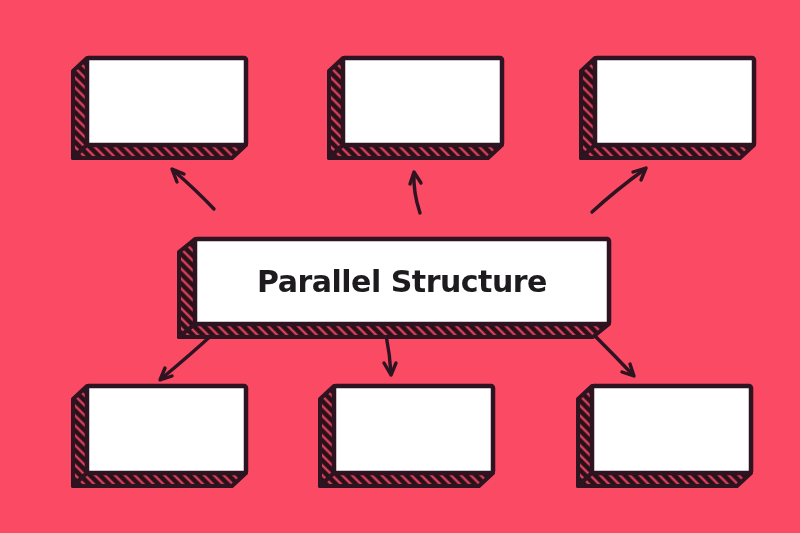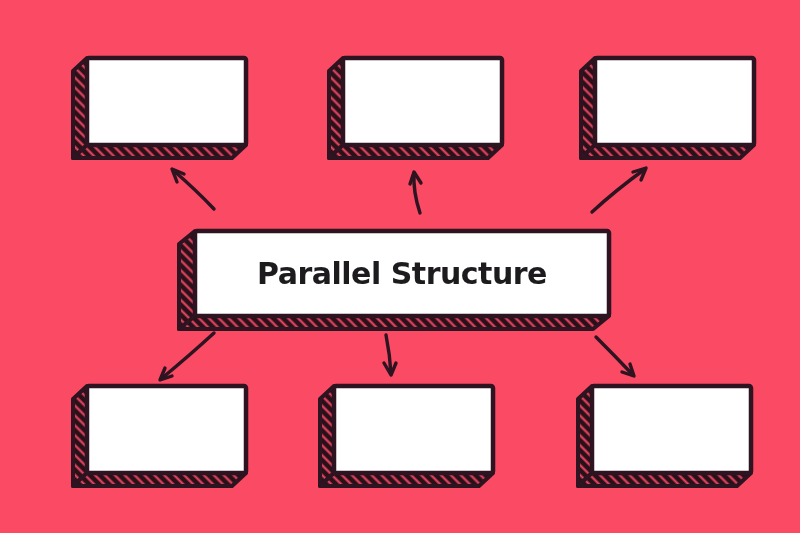--- a/index.html
+++ b/index.html
@@ -115,21 +115,21 @@
   </div>
 
   <div class="box" style="left:578px;top:55px">
     <svg width="179" height="106" viewBox="0 0 179 106">
       <polygon class="panel" points="17,3 3,16 3,103 17,90"></polygon>
       <polygon class="panel" points="17,90 176,90 162,103 3,103"></polygon>
       <rect class="face" x="17" y="3" width="159" height="87" rx="2"></rect>
     </svg>
   </div>
 
-  <div class="box" style="left:176px;top:228px">
+  <div class="box" style="left:176px;top:236px">
     <svg width="436" height="104" viewBox="0 0 436 104">
       <polygon class="panel" points="19,3 3,16 3,101 19,88"></polygon>
       <polygon class="panel" points="19,88 433,88 417,101 3,101"></polygon>
       <rect class="face" x="19" y="3" width="414" height="85" rx="2"></rect>
     </svg>
     <div class="center-label">Parallel Structure</div>
   </div>
 
   <div class="box" style="left:70px;top:383px">
     <svg width="179" height="106" viewBox="0 0 179 106">

